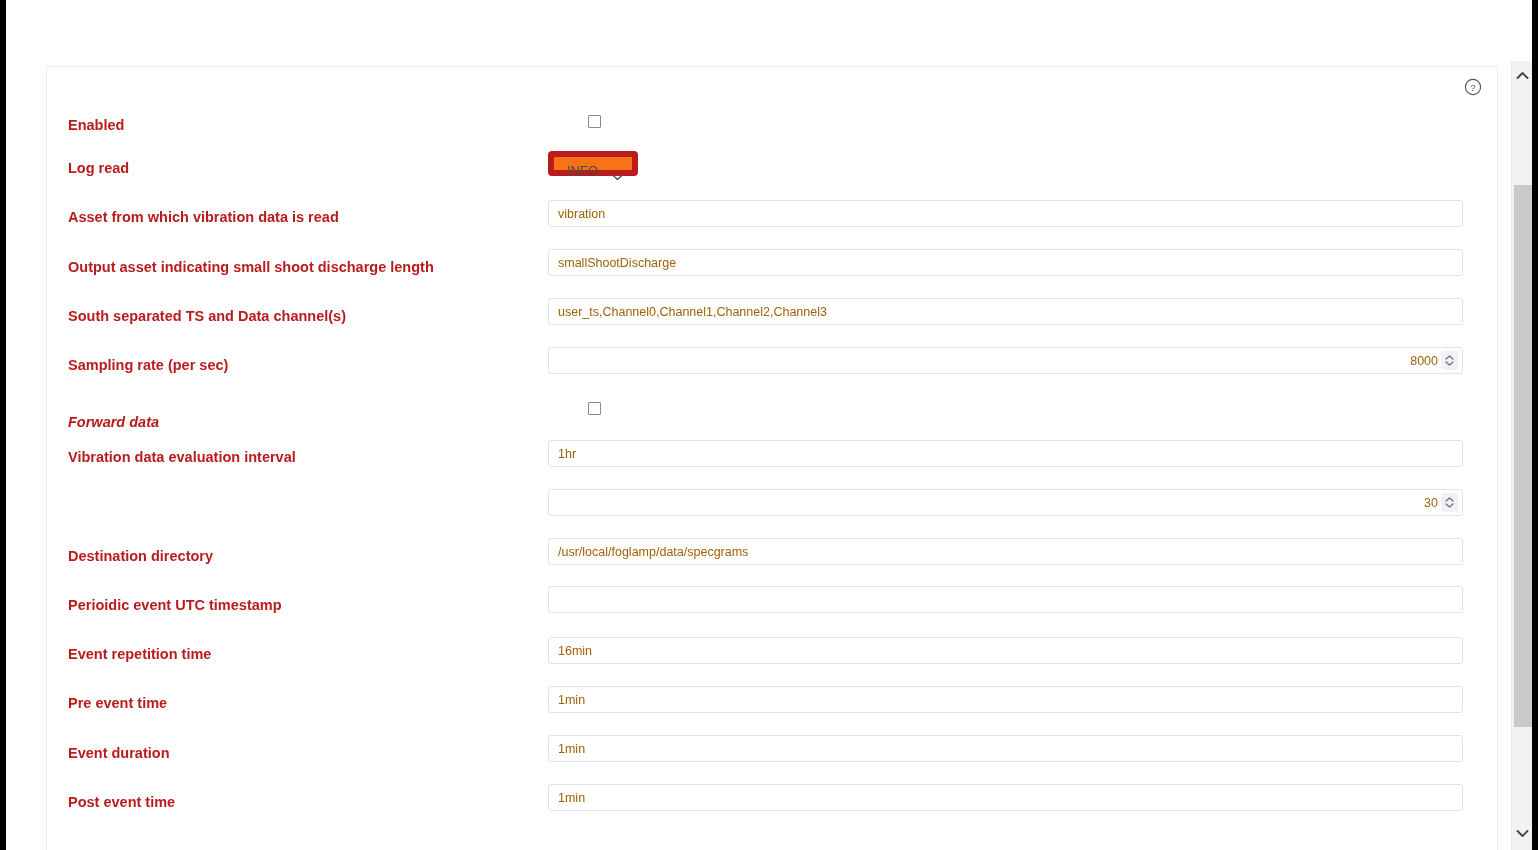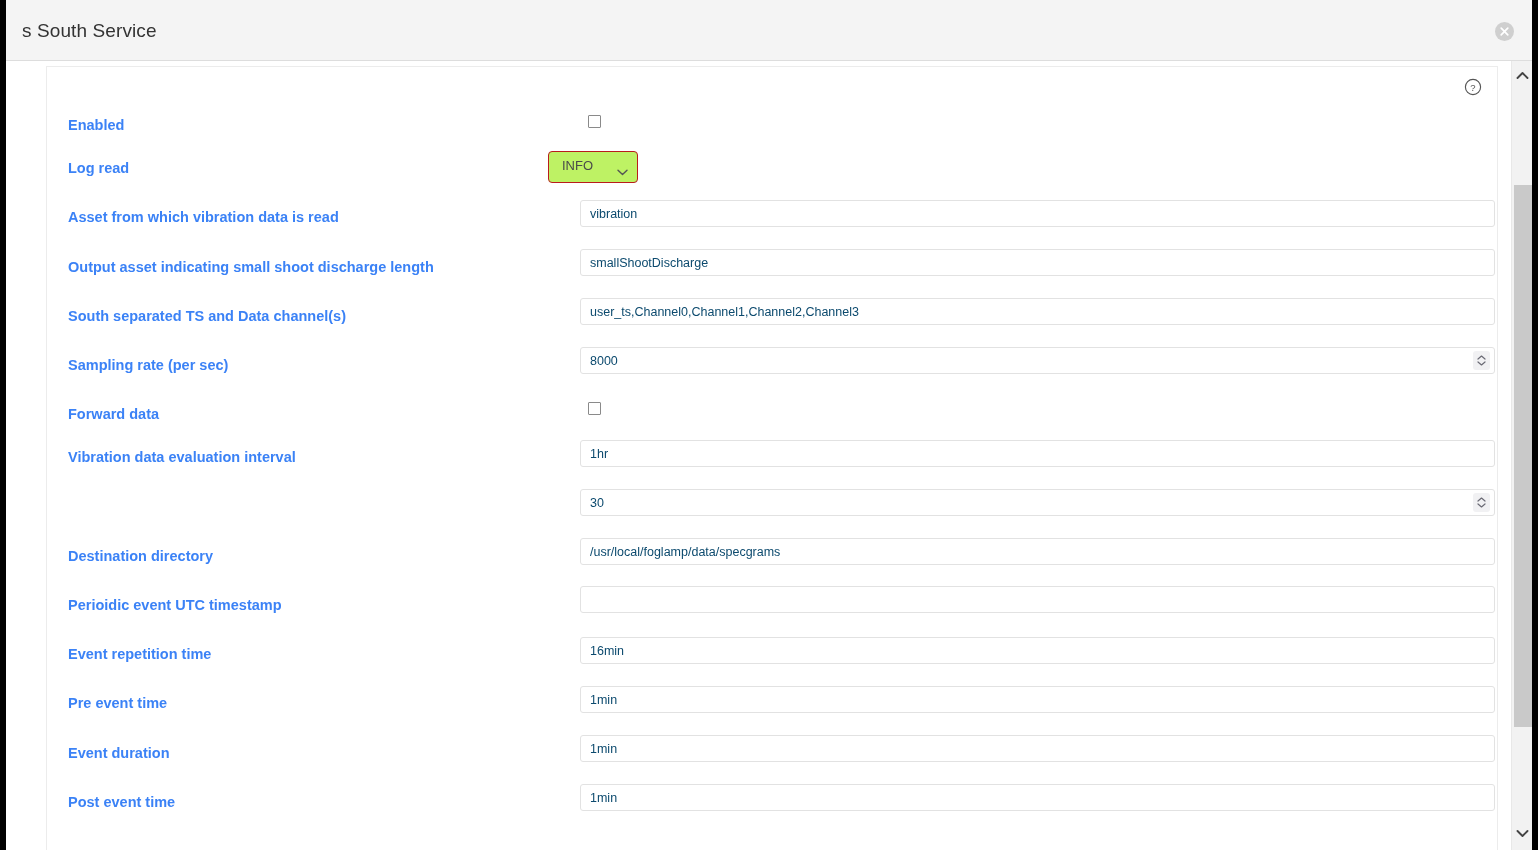--- a/index.html
+++ b/index.html
@@ -102,47 +102,46 @@
     left: 0;
     width: 100%;
     height: 40px;
   }
   .label {
     position: absolute;
     left: 21px;
     top: 0;
     font-size: 14.5px;
     font-weight: bold;
-    color: #3b82f6;
+    color: #b91c1c;
     white-space: nowrap;
     line-height: 20px;
     text-align: center;
   }
 
   .field-wrap {
     position: absolute;
     left: 501px;
     top: 0;
   }
 
   .text-input {
     width: 915px;
     height: 27px;
     box-sizing: border-box;
     border: 1px solid #e2e2e2;
     border-radius: 3px;
     background: #ffffff;
-    color: #0c4a6e;
+    color: #a16207;
     font-family: "Liberation Sans", sans-serif;
     font-size: 12.5px;
     padding: 0 9px;
     outline: none;
-    margin-left: 32px;
-  }
-  .text-input.num { padding-right: 24px; }
+  }
+  .text-input.num { padding-right: 24px; text-align: right; }
 
   .spinner {
     position: absolute;
     right: 5px;
     top: 4px;
     width: 17px;
     height: 19px;
     background: #f1f1f3;
     border-radius: 3px;
     display: flex;
@@ -159,25 +158,25 @@
     box-sizing: border-box;
     border: 1.6px solid #8a8a8a;
     border-radius: 1px;
     background: #ffffff;
     cursor: pointer;
   }
 
   .select-box {
     position: relative;
     width: 90px;
-    height: 32px;
-    box-sizing: border-box;
-    border: 1px solid #b91c1c;
+    height: 25px;
+    box-sizing: border-box;
+    border: 6px solid #b91c1c;
     border-radius: 4px;
-    background: #bef264;
+    background: #f97316;
     cursor: pointer;
   }
   .select-value {
     position: absolute;
     left: 13px;
     top: 6px;
     font-size: 13px;
     color: #4a4a4a;
   }
   .select-arrow {
@@ -217,28 +216,20 @@
     height: 542px;
     background: #c9c9c9;
     cursor: pointer;
   }
 </style>
 </head>
 <body>
 
 <div class="app-window">
 
-  <div class="titlebar">
-    <div class="titlebar-text">s South Service</div>
-    <div class="close-button">
-      <svg width="19" height="19" viewBox="0 0 19 19">
-        <path d="M6.2 6.2 L12.8 12.8 M12.8 6.2 L6.2 12.8" stroke="#ffffff" stroke-width="1.7" stroke-linecap="round"></path>
-      </svg>
-    </div>
-  </div>
 
   <div class="content-area">
     <div class="card">
 
       <div class="help-icon">
         <svg width="18" height="18" viewBox="0 0 18 18">
           <circle cx="9" cy="9" r="7.6" fill="none" stroke="#555555" stroke-width="1.15"></circle>
           <text x="9" y="12.7" font-family="Liberation Sans, sans-serif" font-size="9.5" fill="#555555" text-anchor="middle">?</text>
         </svg>
       </div>
@@ -278,21 +269,21 @@
             <div class="field-wrap" style="top: 280px;"><input type="text" class="text-input num" value="8000" style=""><div class="spinner">
                 <svg width="9" height="5" viewBox="0 0 9 5">
                   <path d="M1 4 L4.5 1 L8 4" fill="none" stroke="#6b6b75" stroke-width="1.2" stroke-linecap="round" stroke-linejoin="round"></path>
                 </svg>
                 <svg width="9" height="5" viewBox="0 0 9 5" style="margin-top:1px">
                   <path d="M1 1 L4.5 4 L8 1" fill="none" stroke="#6b6b75" stroke-width="1.2" stroke-linecap="round" stroke-linejoin="round"></path>
                 </svg>
               </div></div>
           </div>
           <div class="row" style="top: 0px;">
-            <div class="label" style="top: 337px;">Forward data</div>
+            <div class="label" style="top: 345px; font-style: italic;">Forward data</div>
             <div class="field-wrap" style="top: 335px; left: 541px;">
               <div class="checkbox"></div>
             </div>
           </div>
           <div class="row" style="top: 0px;">
             <div class="label" style="top: 380px;">Vibration data evaluation interval</div>
             <div class="field-wrap" style="top: 373px;"><input type="text" class="text-input" value="1hr" style=""></div>
           </div>
           <div class="row" style="top: 0px;">
             <div class="field-wrap" style="top: 422px;"><input type="text" class="text-input num" value="30" style=""><div class="spinner">

